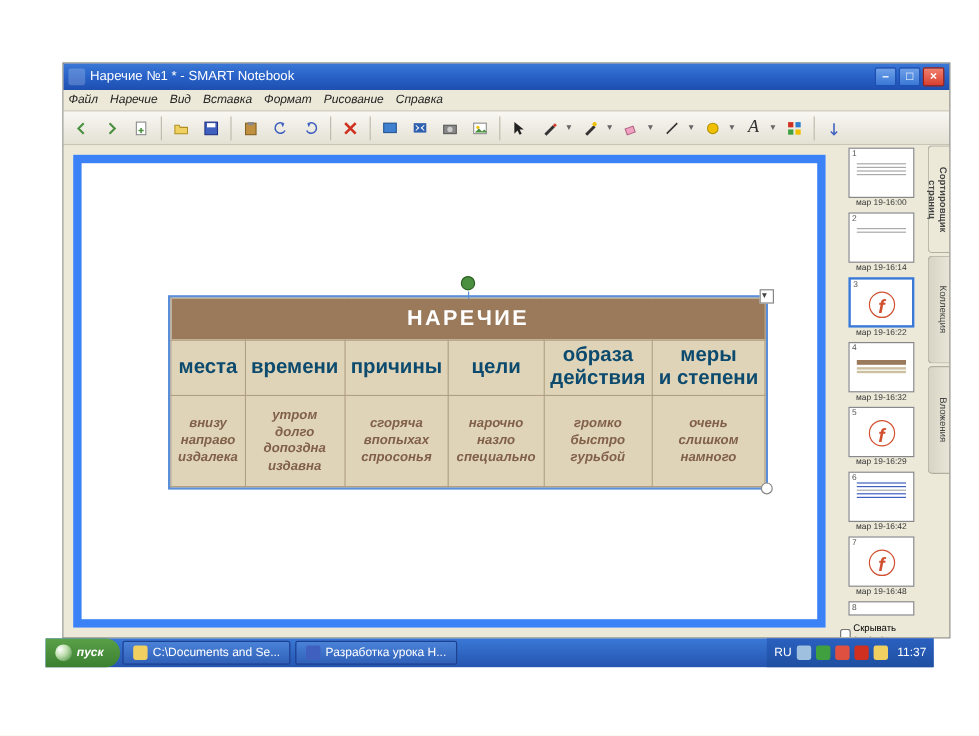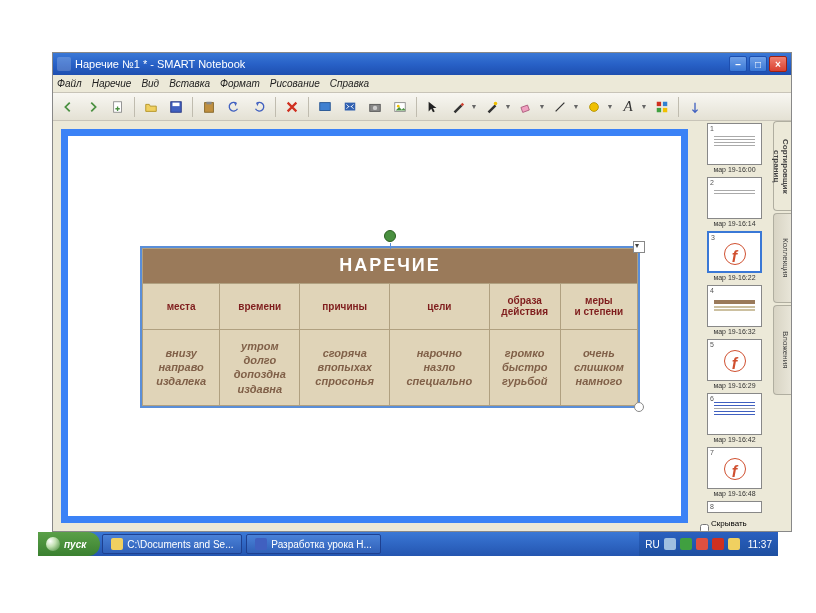--- a/index.html
+++ b/index.html
@@ -38,21 +38,21 @@
   
   .sel-frame { position: absolute; left: 72px; top: 110px; width: 500px; height: 162px; border: 2px solid #5a8ed8; background: #fff; }
   .sel-handle-top { position: absolute; left: 50%; top: -18px; transform: translateX(-50%); width: 12px; height: 12px; background: #4a9040; border: 1px solid #2a6020; border-radius: 50%; }
   .sel-handle-top::after { content: ""; position: absolute; left: 50%; top: 12px; width: 1px; height: 6px; background: #5a8ed8; }
   .sel-rot { position: absolute; right: -7px; top: -7px; width: 12px; height: 12px; background: #fff; border: 1px solid #888; }
   .sel-rot::after { content: "▾"; position: absolute; font-size: 8px; color: #444; left: 1px; top: -1px; }
   .sel-sz { position: absolute; right: -6px; bottom: -6px; width: 10px; height: 10px; background: #fff; border: 1px solid #888; border-radius: 50%; }
   .adv-table { width: 100%; height: 100%; border-collapse: collapse; }
   .adv-table td, .adv-table th { border: 1px solid #b0a080; text-align: center; }
   .t-title { background: #9a7a5a; color: #fff; font-size: 18px; font-weight: bold; letter-spacing: 2px; height: 30px; }
-  .t-head td { background: #e0d4b8; color: #7f1d1d; font-size: 10px; font-weight: bold; height: 40px; line-height: 1.1; }
+  .t-head td { background: #e0d4b8; color: #0c4a6e; font-size: 17px; font-weight: bold; height: 40px; line-height: 1.1; }
   .t-body td { background: #e0d4b8; color: #806048; font-size: 11px; font-weight: bold; font-style: italic; height: 60px; line-height: 1.3; padding: 4px 2px; vertical-align: middle; }
   
   .taskbar { position: absolute; left: 38px; top: 532px; width: 740px; height: 24px; background: linear-gradient(to bottom,#3a78d6,#2455b0); display: flex; align-items: center; font-size: 10px; color: #fff; }
   .start-btn { height: 24px; padding: 0 14px 0 8px; background: linear-gradient(to bottom,#5aa048,#3a8030); border-radius: 0 12px 12px 0; display: flex; align-items: center; gap: 4px; font-weight: bold; font-style: italic; }
   .start-orb { width: 14px; height: 14px; background: radial-gradient(circle at 30% 30%, #fff, #c0e0b0 40%, #3a8030); border-radius: 50%; }
   .task-item { height: 20px; margin: 0 2px; padding: 0 8px; background: linear-gradient(#4a82d8,#3060b8); border: 1px solid #1e4090; border-radius: 2px; display: flex; align-items: center; gap: 4px; max-width: 140px; overflow: hidden; white-space: nowrap; }
   .task-item .ti-icon { width: 12px; height: 12px; background: #fff6; border-radius: 2px; flex-shrink: 0; }
   .tray { margin-left: auto; height: 24px; background: linear-gradient(#2a60c0,#1e4fa0); display: flex; align-items: center; padding: 0 6px; gap: 4px; }
   .tray-icon { width: 12px; height: 12px; border-radius: 2px; }
   .clock { font-size: 10px; padding-left: 4px; }

